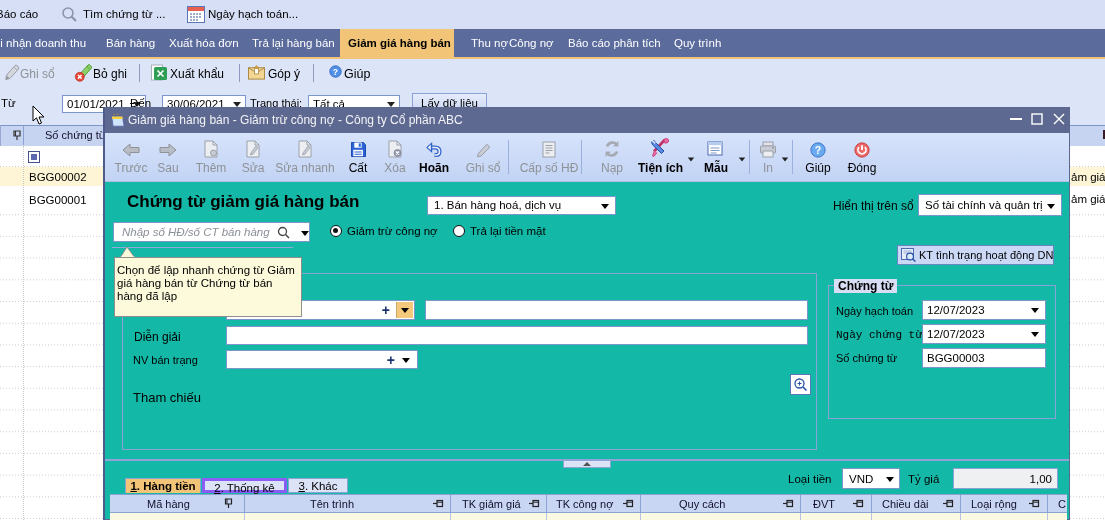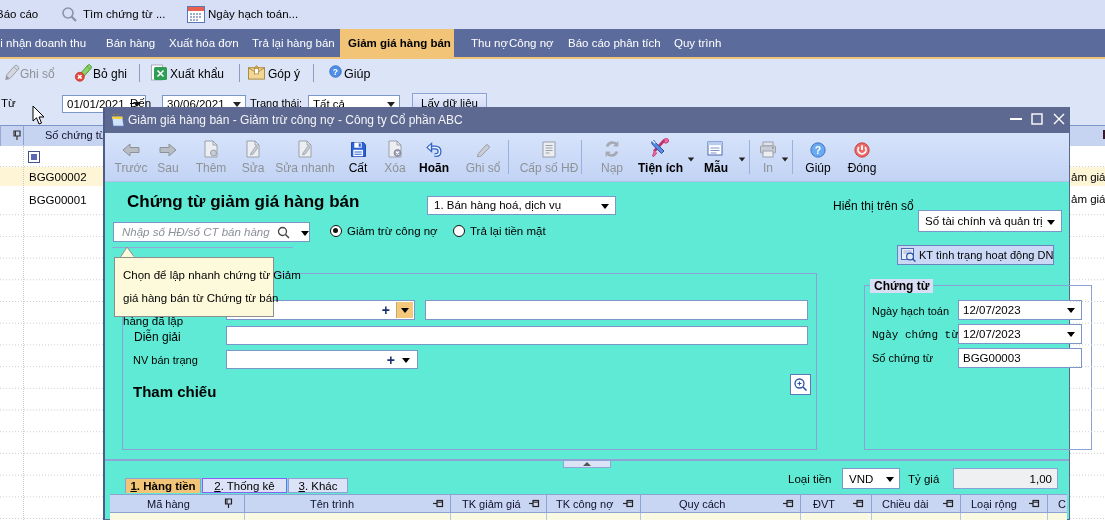--- a/index.html
+++ b/index.html
@@ -8,21 +8,21 @@
 .abs{position:absolute;}
 .lbl{position:absolute;white-space:nowrap;}
 #topbar{left:0;top:0;width:1105px;height:29px;background:#d6dff5;}
 #menubar{left:0;top:29px;width:1105px;height:28px;background:#5b6b9c;}
 #menubar .mi{position:absolute;top:0;height:28px;line-height:28px;color:#fff;font-size:11.5px;white-space:nowrap;}
 #orangeline{left:0;top:57px;width:1105px;height:2px;background:#f2c478;}
 #toolbar3{left:0;top:59px;width:1105px;height:28px;background:#dce4f7;}
 #filterrow{left:0;top:87px;width:1105px;height:38px;background:#dce4f7;}
 .sep3{position:absolute;top:5px;width:1px;height:18px;background:#8e9ac0;}
 .bghdr{background:#c7d4f1;border-top:1px solid #7c96cc;border-bottom:1px solid #7c96cc;}
-#dlg{left:104px;top:107px;width:966px;height:413px;background:#5eead4;
+#dlg{left:104px;top:107px;width:966px;height:413px;background:#14b8a6;
   border:1px solid #5a6890;border-top:none;box-sizing:border-box;}
 #dlgtitle{left:0;top:0;width:964px;height:26px;background:#5d6990;}
 #dlgtoolbar{left:0;top:26px;width:964px;height:49px;background:linear-gradient(#d7e3fb,#c2d3f4);border-bottom:1px solid #aebfe8;box-sizing:border-box;}
 .tbtn{position:absolute;top:6px;text-align:center;}
 .tbtn .ic{height:19px;display:flex;align-items:flex-end;justify-content:center;}
 .tbtn .tx{font-size:12px;margin-top:3px;white-space:nowrap;}
 .gray{color:#8e9296;}
 .dsep{position:absolute;top:7px;width:1px;height:34px;background:#9cb0de;}
 .inp{position:absolute;background:#fff;border:1px solid #7b97c9;box-sizing:border-box;}
 .grp{position:absolute;border:1px solid #8ba2d6;box-sizing:border-box;}
@@ -342,21 +342,21 @@
           <div class="tx">Đóng</div>
         </div>
     </div>
 
     <div class="lbl" style="left:22px;top:85px;font-size:17px;font-weight:bold;">Chứng từ giảm giá hàng bán</div>
     <div class="inp" style="left:322px;top:89px;width:189px;height:19px;">
         <span style="position:absolute;left:6px;top:2px;font-size:11.5px;">1. Bán hàng hoá, dịch vụ</span>
         <span class="arrow-dn" style="position:absolute;right:6px;top:7px;"></span>
       </div>
     <div class="lbl" style="left:728px;top:92px;">Hiển thị trên sổ</div>
-    <div class="inp" style="left:813px;top:87px;width:144px;height:22px;margin-top:16px;">
+    <div class="inp" style="left:813px;top:87px;width:144px;height:22px;">
         <span style="position:absolute;left:6px;top:4px;font-size:11.5px;">Số tài chính và quản trị</span>
         <span class="arrow-dn" style="position:absolute;right:6px;top:9px;"></span>
       </div>
 
     <div class="inp" style="left:8px;top:115px;width:197px;height:20px;">
         <span style="position:absolute;left:8px;top:3px;color:#8a8f98;font-style:italic;font-size:11.5px;">Nhập số HĐ/số CT bán hàng</span>
       <svg style="position:absolute;left:163px;top:3px;" width="13" height="13" viewBox="0 0 13 13">
           <circle cx="5.5" cy="5.5" r="4" fill="none" stroke="#444" stroke-width="1.3"></circle>
           <line x1="8.5" y1="8.5" x2="12" y2="12" stroke="#444" stroke-width="1.4"></line>
         </svg>
@@ -378,46 +378,46 @@
           </span>
         </div>
       <div class="inp" style="left:302px;top:26px;width:383px;height:20px;"></div>
       <div class="lbl" style="left:11px;top:56px;">Diễn giải</div>
       <div class="inp" style="left:103px;top:52px;width:582px;height:19px;"></div>
       <div class="lbl" style="left:10px;top:80px;font-size:11px;">NV bán trạng</div>
       <div class="inp" style="left:103px;top:76px;width:192px;height:19px;">
           <span style="position:absolute;right:22px;top:1px;color:#1a2f6e;font-weight:bold;font-size:14px;">+</span>
           <span class="arrow-dn" style="position:absolute;right:7px;top:7px;"></span>
         </div>
-      <div class="lbl" style="left:10px;top:109px;font-size:15px;font-weight:bold;">Tham chiếu</div>
+      <div class="lbl" style="left:10px;top:116px;font-size:13px;">Tham chiếu</div>
       <div class="abs" style="left:667px;top:100px;width:21px;height:21px;background:#fff;border:1px solid #5b77b8;box-sizing:border-box;">
           <svg style="position:absolute;left:2px;top:2px;" width="15" height="15" viewBox="0 0 15 15">
             <circle cx="6.5" cy="6.5" r="4.5" fill="none" stroke="#2a53a8" stroke-width="1.3"></circle>
             <path d="M4.5 6.5 h4 M6.5 4.5 v4" stroke="#2a53a8" stroke-width="1.1"></path>
             <line x1="10" y1="10" x2="13.5" y2="13.5" stroke="#2a53a8" stroke-width="1.6"></line>
           </svg>
         </div>
     </div>
 
     <svg class="abs" style="left:14px;top:140px;" width="18" height="11" viewBox="0 0 18 11">
         <path d="M8 0 L16 11 L1 11 Z" fill="#fdfadb" stroke="#8e8e8e"></path>
         <path d="M2 10.6 h13.5" stroke="#fdfadb" stroke-width="2"></path>
       </svg>
-    <div class="abs" style="left:9px;top:150px;width:160px;height:60px;background:#fdfadb;border:1px solid #8e8e8e;box-sizing:border-box;font-size:11.5px;line-height:23px;padding:6px 0 0 8px;white-space:nowrap;">Chọn để lập nhanh chứng từ Giảm<br>giá hàng bán từ Chứng từ bán<br>hàng đã lập</div>
+    <div class="abs" style="left:9px;top:150px;width:188px;height:60px;background:#fdfadb;border:1px solid #8e8e8e;box-sizing:border-box;font-size:11.5px;line-height:13px;padding:6px 0 0 2px;white-space:nowrap;">Chọn để lập nhanh chứng từ Giảm<br>giá hàng bán từ Chứng từ bán<br>hàng đã lập</div>
 
     <div class="abs" style="left:792px;top:138px;width:157px;height:20px;background:#ccd9f6;border:1px solid #6b84c0;box-sizing:border-box;white-space:nowrap;">
         <svg style="position:absolute;left:3px;top:2px;" width="16" height="14" viewBox="0 0 16 14">
           <rect x="0.5" y="0.5" width="12" height="11" fill="#e8eef8" stroke="#4a6ab0"></rect>
           <path d="M2.5 3 h8 M2.5 5 h8" stroke="#9ab0d8"></path>
           <circle cx="9" cy="8.5" r="3.4" fill="#d8e8f8" fill-opacity="0.7" stroke="#2a53a8" stroke-width="1.1"></circle>
           <line x1="11.5" y1="11" x2="14.5" y2="13.5" stroke="#2a53a8" stroke-width="1.5"></line>
         </svg>
         <span style="position:absolute;left:21px;top:3px;font-size:11px;">KT tình trạng hoạt động DN</span>
       </div>
-    <div class="grp" style="left:759px;top:178px;width:228px;height:165px;">
+    <div class="grp" style="left:723px;top:178px;width:228px;height:134px;">
       <div class="lbl" style="left:5px;top:-7px;background:#d8dff5;padding:0 4px;font-weight:bold;font-size:12px;">Chứng từ</div>
       <div class="lbl" style="left:7px;top:19px;font-size:11px;">Ngày hạch toán</div>
       <div class="inp" style="left:93px;top:14px;width:124px;height:20px;">
           <span style="position:absolute;left:4px;top:3px;font-size:11.5px;">12/07/2023</span>
           <span class="arrow-dn" style="position:absolute;right:6px;top:7px;"></span>
         </div>
       <div class="lbl" style="left:7px;top:43px;font-size:11px;font-family:Liberation Mono, monospace;">Ngày chứng từ</div>
       <div class="inp" style="left:93px;top:37.5px;width:124px;height:20px;">
           <span style="position:absolute;left:4px;top:3px;font-size:11.5px;">12/07/2023</span>
           <span class="arrow-dn" style="position:absolute;right:6px;top:7px;"></span>
@@ -427,21 +427,21 @@
           <span style="position:absolute;left:4px;top:3px;font-size:11.5px;">BGG00003</span>
         </div>
     </div>
 
     <div class="abs" style="left:0;top:352px;width:964px;height:2px;background:#8fa3d6;"></div>
     <div class="abs" style="left:458px;top:353px;width:48px;height:8px;background:#dde3f7;border:1px solid #8fa3d6;box-sizing:border-box;">
         <span style="position:absolute;left:19px;top:1px;width:0;height:0;border-left:4px solid transparent;border-right:4px solid transparent;border-bottom:4px solid #555;"></span>
       </div>
 
     <div class="abs" style="left:20px;top:371px;width:76px;height:15px;background:#f2c478;border:1px solid #8ba2d6;border-bottom:none;box-sizing:border-box;text-align:center;line-height:14px;"><span style="font-size:11.5px;font-weight:bold;"><u>1</u>. Hàng tiền</span></div>
-    <div class="abs" style="left:97px;top:371px;width:85px;height:15px;background:#dce3f7;border:1px solid #8b5cf6;box-sizing:border-box;text-align:center;line-height:14px;"><span style="font-size:11.5px;"><u>2</u>. Thống kê</span></div>
+    <div class="abs" style="left:97px;top:371px;width:85px;height:15px;background:#dce3f7;border:3px solid #8b5cf6;box-sizing:border-box;text-align:center;line-height:14px;"><span style="font-size:11.5px;"><u>2</u>. Thống kê</span></div>
     <div class="abs" style="left:183px;top:371px;width:60px;height:15px;background:#dce3f7;border:1px solid #8ba2d6;box-sizing:border-box;text-align:center;line-height:14px;"><span style="font-size:11.5px;"><u>3</u>. Khác</span></div>
     <div class="lbl" style="left:683px;top:366px;font-size:11.5px;">Loại tiền</div>
     <div class="inp" style="left:737px;top:361px;width:58px;height:21px;">
         <span style="position:absolute;left:6px;top:4px;font-size:11.5px;">VND</span>
         <span class="arrow-dn" style="position:absolute;right:5px;top:8px;"></span>
       </div>
     <div class="lbl" style="left:803px;top:366px;font-size:11.5px;">Tỷ giá</div>
     <div class="abs" style="left:848px;top:361px;width:105px;height:21px;background:#eef0f2;border:1px solid #8ba2d6;box-sizing:border-box;">
         <span style="position:absolute;right:5px;top:4px;font-size:11.5px;">1,00</span>
       </div>

